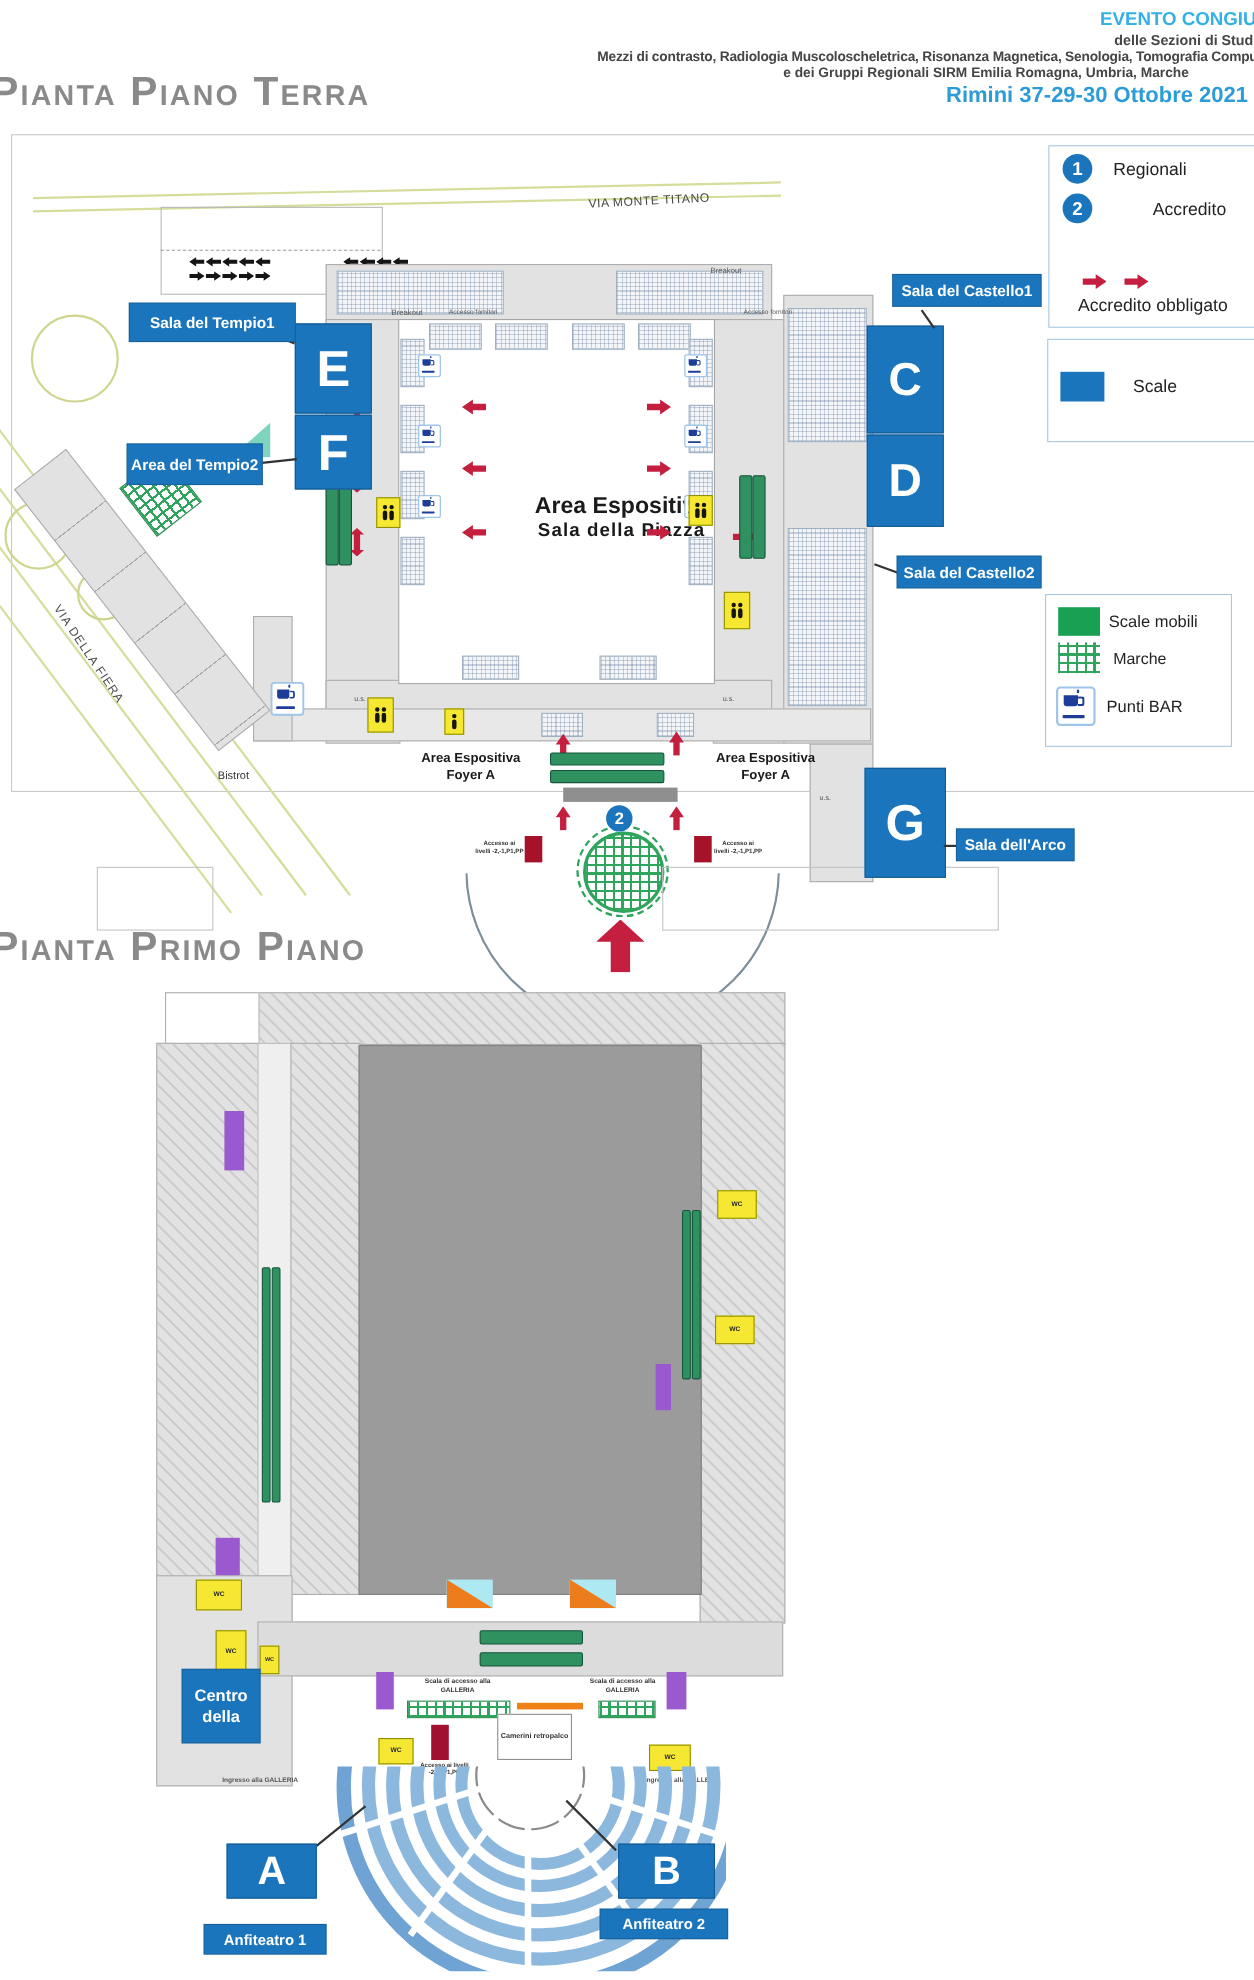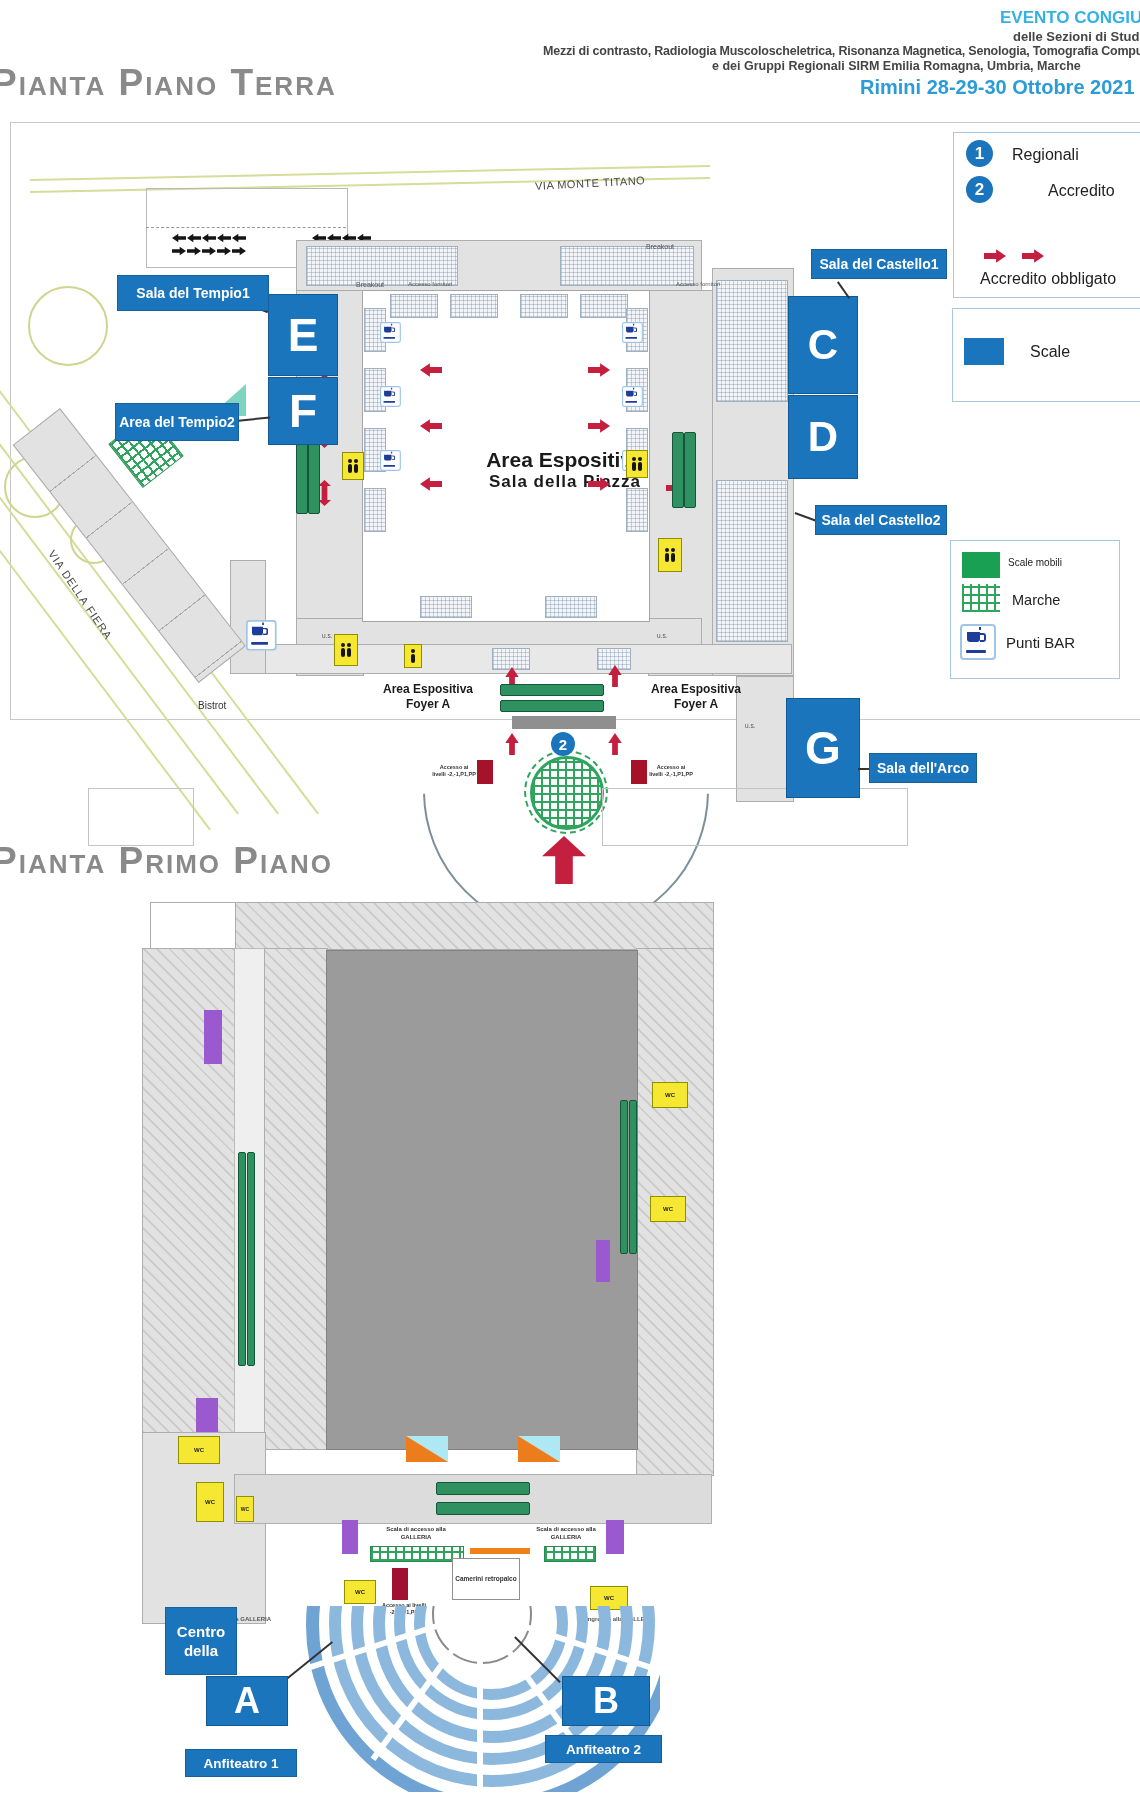--- a/index.html
+++ b/index.html
@@ -51,21 +51,21 @@
 </style>
 </head>
 <body>
 
 <div class="canvas">
 
   <div class="abs nw" style="left:1000px;top:8px;font-size:17px;font-weight:bold;color:#33b1e4">EVENTO CONGIUNTO</div>
   <div class="abs nw" style="left:1013px;top:29px;font-size:13px;font-weight:bold;color:#454545">delle Sezioni di Studio SIRM</div>
   <div class="abs nw" style="left:543px;top:44px;font-size:12.5px;font-weight:bold;color:#454545;letter-spacing:-0.2px">Mezzi di contrasto, Radiologia Muscoloscheletrica,  Risonanza Magnetica, Senologia, Tomografia Computerizzata</div>
   <div class="abs nw" style="left:712px;top:59px;font-size:12.5px;font-weight:bold;color:#454545">e dei Gruppi Regionali SIRM Emilia Romagna, Umbria, Marche</div>
-  <div class="abs nw" style="left:860px;top:76px;font-size:20px;font-weight:bold;color:#2b9cd8">Rimini 28-29-30 Ottobre 2021</div>
+  <div class="abs nw" style="left:860px;top:76px;font-size:20px;font-weight:bold;color:#2b9cd8">Rimini 37-29-30 Ottobre 2021</div>
 
   <div class="ttl" style="left:-8px;top:62px">Pianta Piano Terra</div>
 
   <div class="abs" style="left:10px;top:122px;width:1140px;height:596px;border:1px solid #c9c9c9"></div>
 
   <div class="road" style="left:30px;top:172px;width:680px;transform:rotate(-1.2deg)"></div>
   <div class="road" style="left:30px;top:184px;width:680px;transform:rotate(-1.2deg)"></div>
   <div class="road" style="left:-90px;top:430px;width:500px;transform:rotate(53deg);transform-origin:left top"></div>
   <div class="road" style="left:-62px;top:414px;width:500px;transform:rotate(53deg);transform-origin:left top"></div>
   <div class="road" style="left:-34px;top:398px;width:520px;transform:rotate(53deg);transform-origin:left top"></div>
@@ -270,21 +270,21 @@
   <div class="aw" style="left:984px;top:248px"></div>
   <div class="aw" style="left:1022px;top:248px"></div>
   <div class="legtxt" style="left:980px;top:270px">Accredito obbligato</div>
 
   <div class="leg" style="left:952px;top:308px;width:200px;height:92px"></div>
   <div class="abs" style="left:964px;top:338px;width:40px;height:27px;background:#1b75bc"></div>
   <div class="legtxt" style="left:1030px;top:343px">Scale</div>
 
   <div class="leg" style="left:950px;top:540px;width:168px;height:137px"></div>
   <div class="abs" style="left:962px;top:552px;width:38px;height:26px;background:#1aa053"></div>
-  <div class="legtxt" style="left:1008px;top:557px;font-size:10px">Scale mobili</div>
+  <div class="legtxt" style="left:1008px;top:557px;font-size:15px">Scale mobili</div>
   <div class="ghatch" style="left:962px;top:584px;width:38px;height:28px;border:none"></div>
   <div class="legtxt" style="left:1012px;top:592px;font-size:14.5px">Marche</div>
   <div class="cupb" style="left:960px;top:624px">
       <i></i>
       <b></b>
     </div>
   <div class="legtxt" style="left:1006px;top:634px;font-size:15px">Punti BAR</div>
 
   <div class="ttl" style="left:-8px;top:840px">Pianta Primo Piano</div>
 
@@ -333,21 +333,21 @@
   <div class="abs" style="left:470px;top:1548px;width:60px;height:6px;background:#f08018"></div>
 
   <div class="abs" style="left:452px;top:1558px;width:66px;height:40px;background:#fff;border:1px solid #909090;display:flex;align-items:center;justify-content:center;text-align:center">
     <span style="font-size:6.5px;font-weight:bold;color:#333;line-height:1.3">Camerini retropalco</span>
     </div>
   <div class="abs" style="left:392px;top:1568px;width:16px;height:32px;background:#a01030"></div>
   <div class="abs" style="left:380px;top:1602px;width:48px;font-size:5.5px;font-weight:bold;color:#333;text-align:center;line-height:1.2">Accesso ai livelli -2,-1,P1,PP</div>
   <div class="tinytxt" style="left:202px;top:1616px;font-size:6px;font-weight:bold">Ingresso alla GALLERIA</div>
   <div class="tinytxt" style="left:586px;top:1616px;font-size:6px;font-weight:bold">Ingresso alla GALLERIA</div>
 
-  <div class="blab" style="left:166px;top:1608px;width:70px;height:66px;flex-direction:column;font-size:15px;line-height:1.3">
+  <div class="blab" style="left:166px;top:1518px;width:70px;height:66px;flex-direction:column;font-size:15px;line-height:1.3">
     <span>Centro</span>
       <span>della</span>
     </div>
 
   <div class="abs" style="left:300px;top:1606px;width:360px;height:186px;overflow:hidden">
     <div class="ring" style="left:6px;top:-168px;width:348px;height:348px;border:13px solid #6fa3d4"></div>
     <div class="ring" style="left:29px;top:-145px;width:302px;height:302px;border:12px solid #8cb8de"></div>
     <div class="ring" style="left:51px;top:-123px;width:258px;height:258px;border:12px solid #8cb8de"></div>
     <div class="ring" style="left:73px;top:-101px;width:214px;height:214px;border:12px solid #8cb8de"></div>
     <div class="ring" style="left:94px;top:-80px;width:172px;height:172px;border:11px solid #8cb8de"></div>

